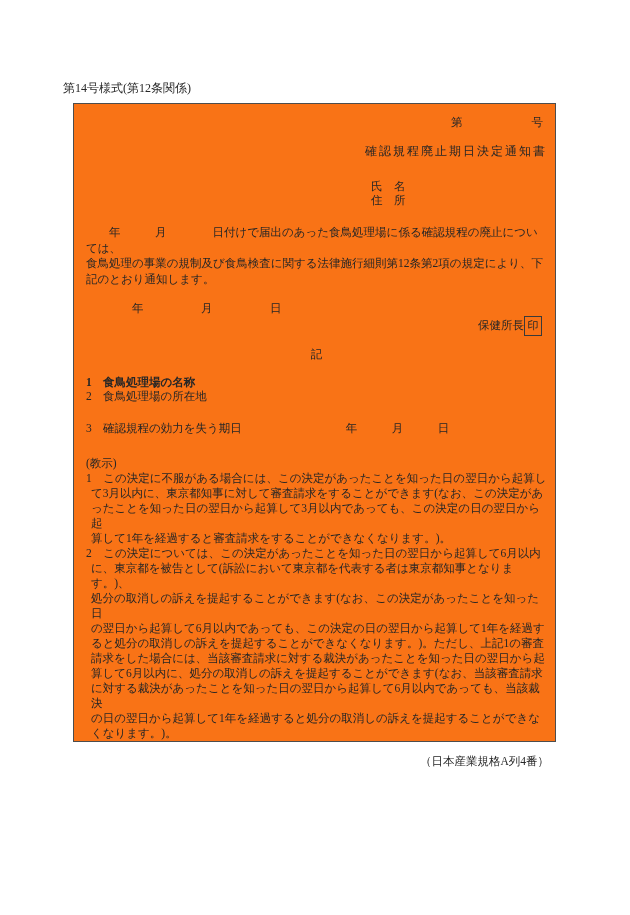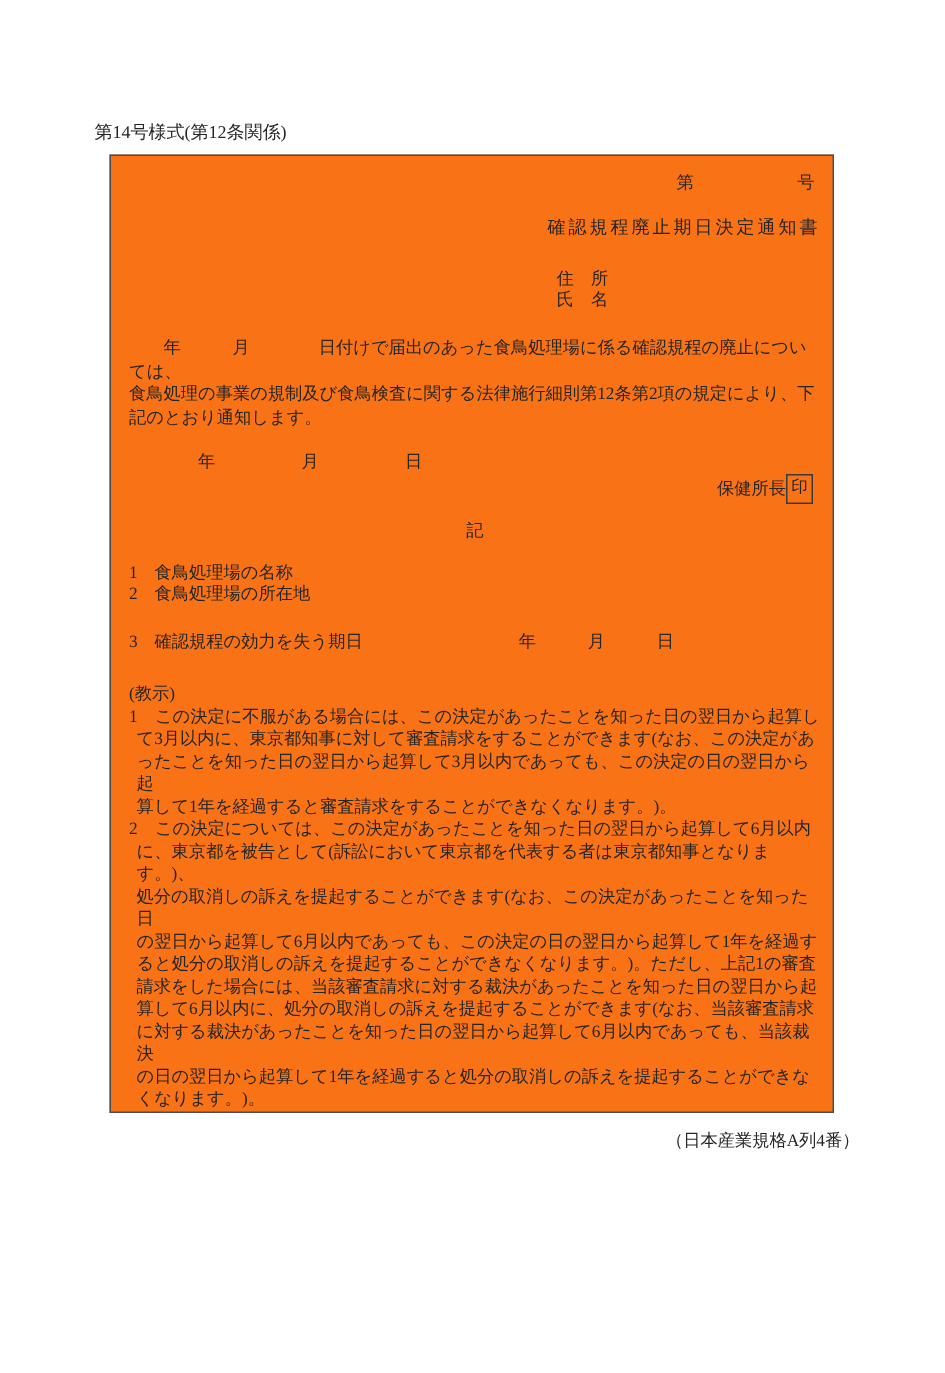--- a/index.html
+++ b/index.html
@@ -26,48 +26,48 @@
   .issuer-line {
     height:21px; padding-right:5px;
     display:flex; justify-content:flex-end; align-items:center; 
   }
   .seal-box {
     display:inline-flex; align-items:center; justify-content:center;
     width:16px; height:18px; border:1.5px solid #3a3a3a; font-size:11px; line-height:11px;
   }
   .sec-marker { margin-top:12px; text-align:center; line-height:13px; }
   .items-list .item { line-height:13.5px; }
-  .items-list .item:nth-child(1) { margin-top:15px; }
+  .items-list .item:nth-child(1) { margin-top:15px;font-weight:bold; }
   .items-list .item:nth-child(2) { }
   .items-list .item:nth-child(3) { margin-top:19px; }
   .items-list .item:nth-child(4) { margin-top:14px; }
   .item-no { display:inline-block; width:17px; }
   .item-extra { margin-left:104px; }
   .item-extra:empty { display:none; }
   .kyoji { margin-top:20px; line-height:15px; }
   .kyoji-head { line-height:15px; }
   .kyoji-item { margin:0; padding-left:5px; text-indent:-5px; }
-  .paper-note { position:absolute; left:90px; top:755px; width:483px; text-align:right; line-height:13px; }
+  .paper-note { position:absolute; left:66px; top:755px; width:483px; text-align:right; line-height:13px; }
 </style>
 </head>
 <body>
 
 <div class="page">
 
   <div class="form-label">第14号様式(第12条関係)</div>
 
   <div class="sheet">
 
     <div class="doc-number">第　　　　　　号</div>
 
     <div class="title">確認規程廃止期日決定通知書</div>
 
     <div class="addr-block">
+      <div>氏　名</div>
       <div>住　所</div>
-      <div>氏　名</div>
     </div>
 
     <div class="body-par multiline">　　年　　　月　　　　日付けで届出のあった食鳥処理場に係る確認規程の廃止については、
 食鳥処理の事業の規制及び食鳥検査に関する法律施行細則第12条第2項の規定により、下
 記のとおり通知します。</div>
 
     <div class="date-line">　　　　年　　　　　月　　　　　日</div>
 
     <div class="issuer-line">
       <span>保健所長</span>

